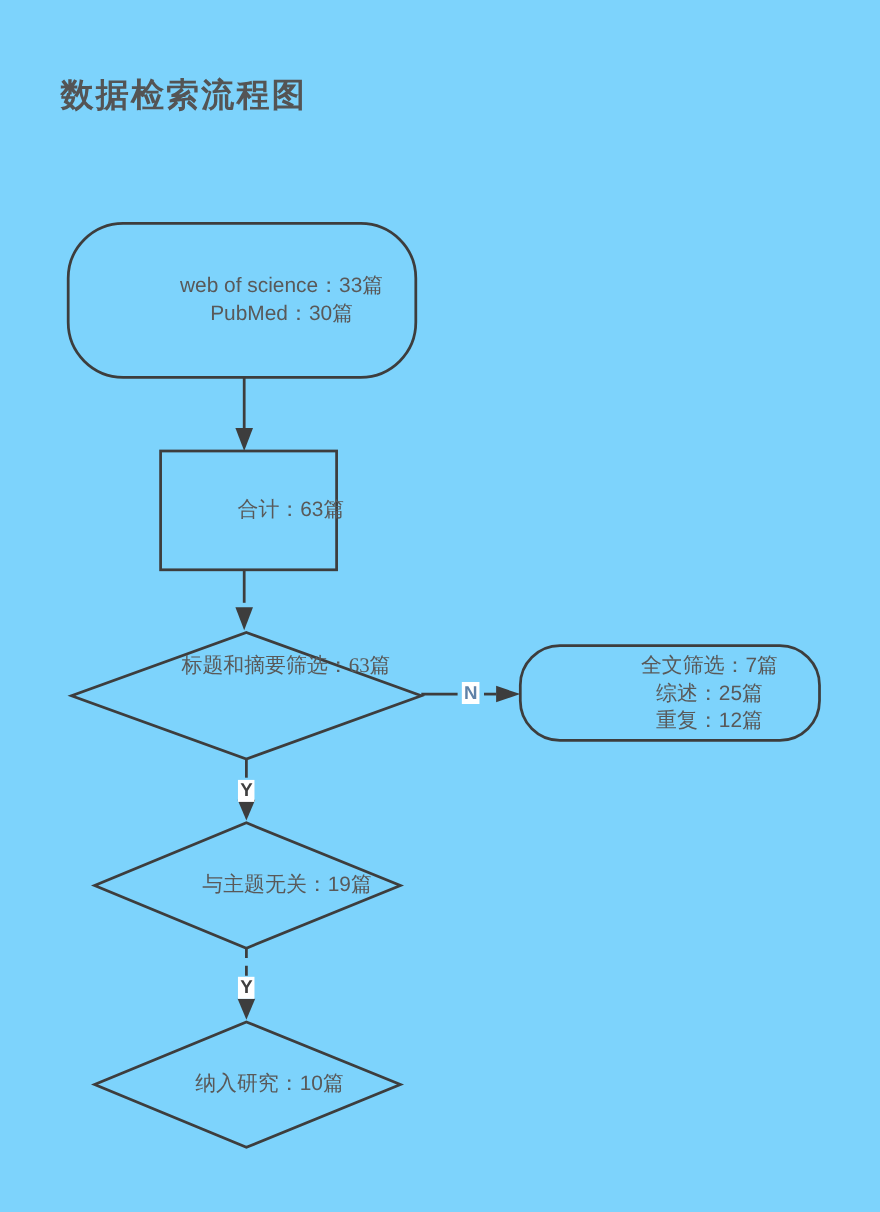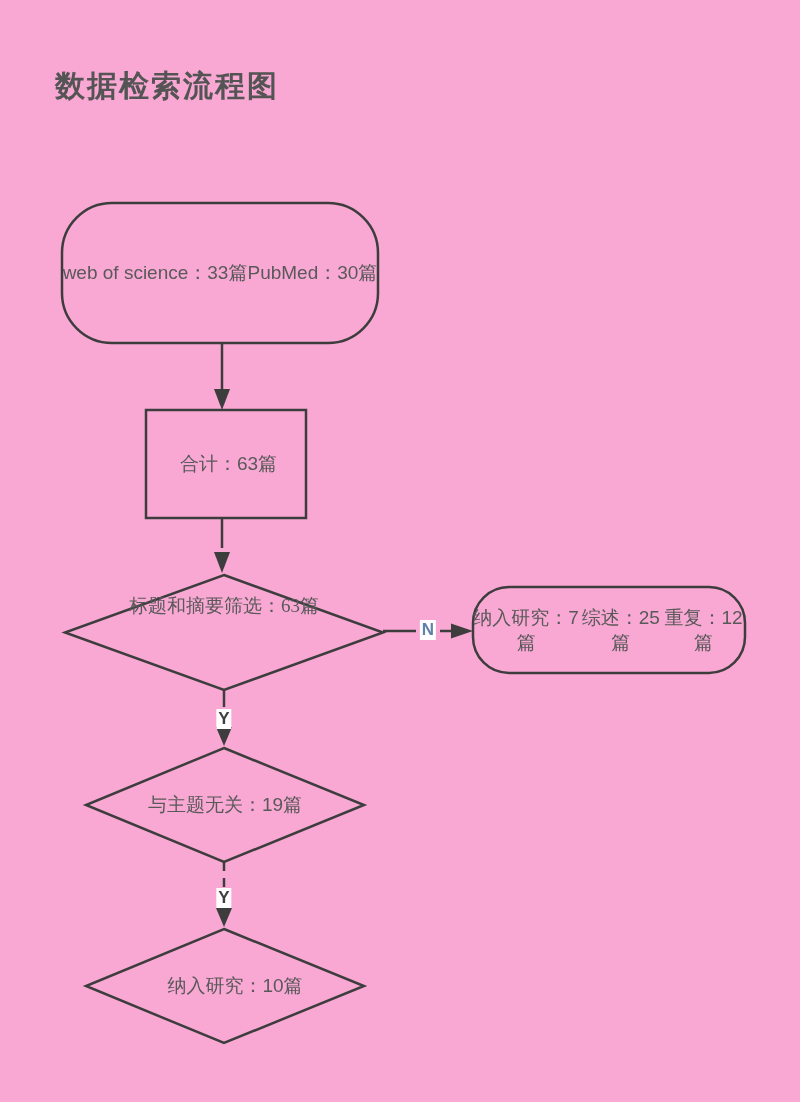--- a/index.html
+++ b/index.html
@@ -5,47 +5,48 @@
   html, body {
     margin: 0;
     padding: 0;
     background: #ffffff;
     font-family: "Liberation Sans", "DejaVu Sans", sans-serif;
   }
   .canvas {
     position: relative;
     width: 800px;
     height: 1102px;
-    background: #f9a8d4;
+    background: #7dd3fc;
     overflow: hidden;
   }
   .page-title {
     position: absolute;
     left: 55px;
     top: 66px;
     font-size: 30px;
     font-weight: bold;
     letter-spacing: 2px;
     color: #545454;
   }
   svg.flow-lines {
     position: absolute;
     left: 0;
     top: 0;
   }
   .node-text {
     position: absolute;
     display: flex;
-    flex-direction: row;
+    flex-direction: column;
     align-items: center;
     justify-content: center;
     text-align: center;
     color: #595959;
     font-size: 19px;
     line-height: 26px;
+    padding-left: 36px;
   }
   .node-text.small-lh { line-height: 25px; }
   .edge-label {
     position: absolute;
     transform: translate(-50%, -50%);
     font-size: 17px;
     font-weight: 600;
     background: #ffffff;
     padding: 0 2px;
   }
@@ -101,30 +102,30 @@
 
   <div class="node-text" style="left:146px; top:410px; width:165px; height:108px;">
     <div>合计：63篇</div>
   </div>
 
   <div class="node-text" style="left:65px; top:548px; width:318px; height:115px;font-family:Liberation Serif, serif;">
     <div>标题和摘要筛选：63篇</div>
   </div>
 
   <div class="node-text small-lh" style="left:473px; top:587px; width:272px; height:86px;">
-    <div>纳入研究：7篇</div>
+    <div>全文筛选：7篇</div>
     <div>综述：25篇</div>
     <div>重复：12篇</div>
   </div>
 
   <div class="node-text" style="left:86px; top:748px; width:278px; height:114px;">
     <div>与主题无关：19篇</div>
   </div>
 
-  <div class="node-text" style="left:96px; top:929px; width:278px; height:114px;">
+  <div class="node-text" style="left:70px; top:929px; width:278px; height:114px;">
     <div>纳入研究：10篇</div>
   </div>
 
   <div class="edge-label no" style="left:428px; top:630px;">N</div>
   <div class="edge-label yes" style="left:224px; top:719px;">Y</div>
   <div class="edge-label yes" style="left:224px; top:898px;">Y</div>
 
 </div>
 
 </body></html>

